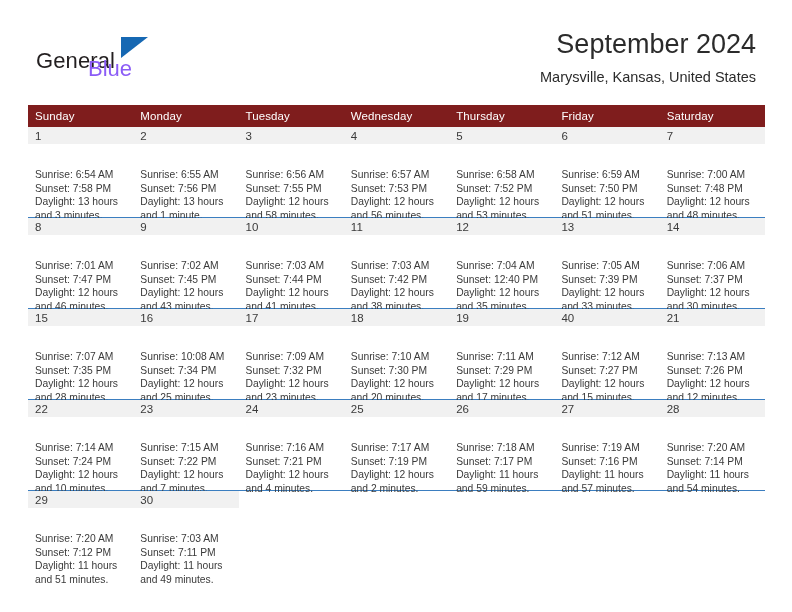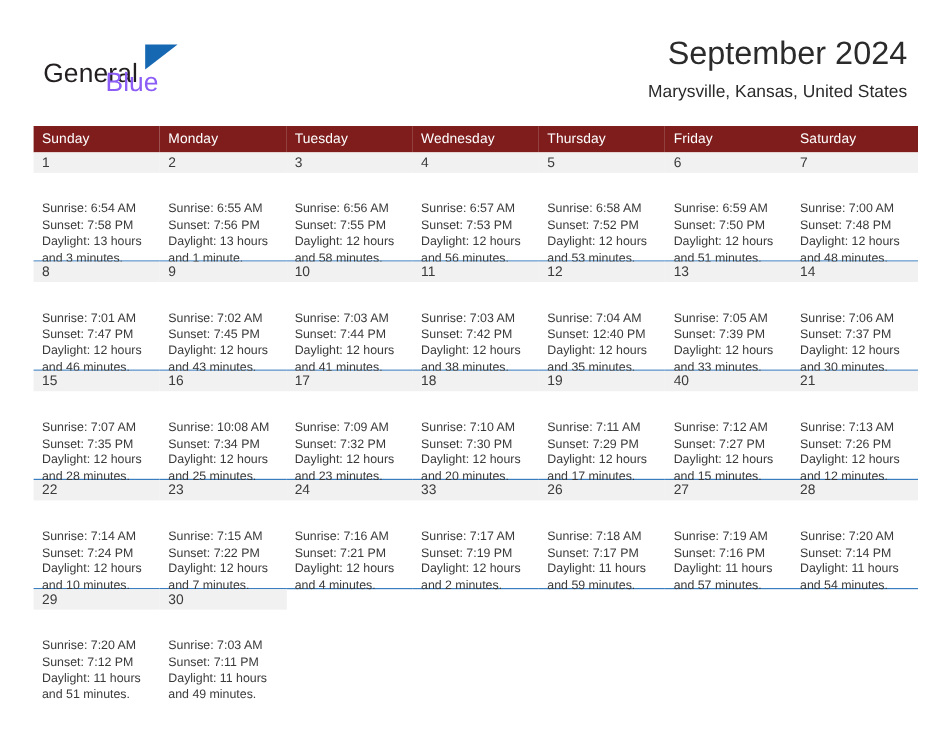--- a/index.html
+++ b/index.html
@@ -494,21 +494,21 @@
                 <div>Sunrise: 7:16 AM</div>
                 <div>Sunset: 7:21 PM</div>
                 <div>Daylight: 12 hours</div>
                 <div>and 4 minutes.</div>
               </div>
             </div>
           </td>
         <td>
             <div class="cell-inner">
               <div class="daynum-band">
-                <div class="daynum">33</div>
+                <div class="daynum">25</div>
               </div>
               <div class="cell-body">
                 <div>Sunrise: 7:17 AM</div>
                 <div>Sunset: 7:19 PM</div>
                 <div>Daylight: 12 hours</div>
                 <div>and 2 minutes.</div>
               </div>
             </div>
           </td>
         <td>

